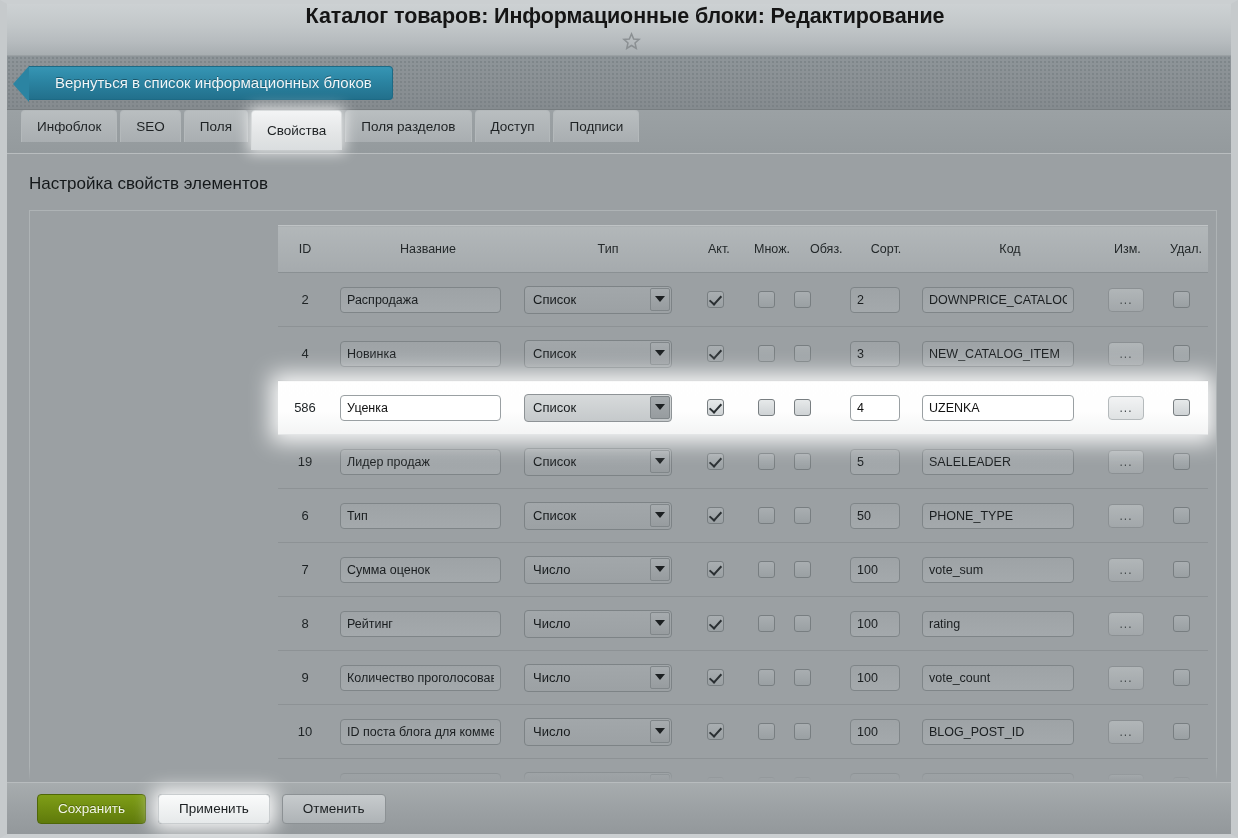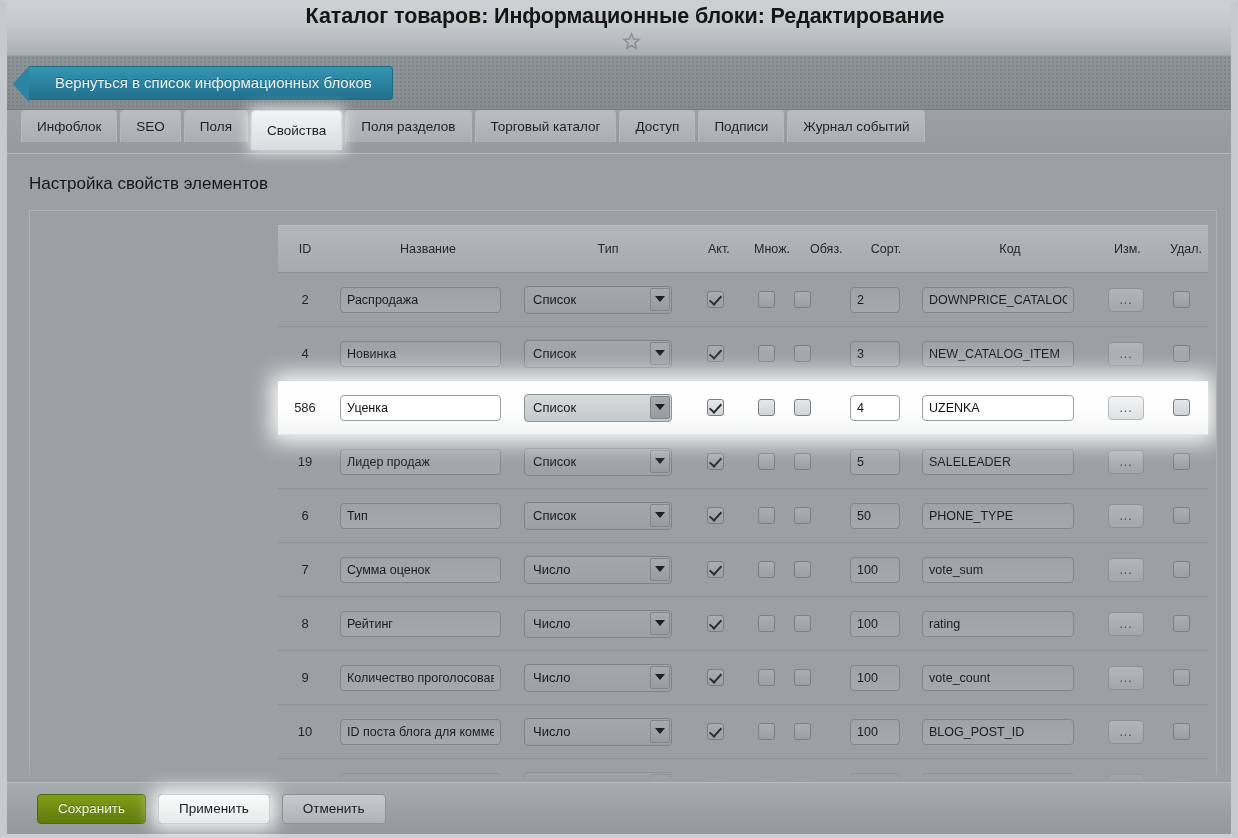--- a/index.html
+++ b/index.html
@@ -273,24 +273,22 @@
   <div class="toolband">
     <div class="back-btn">Вернуться в список информационных блоков</div>
   </div>
 
   <div class="tabbar" id="tabbar">
       <div class="tab">Инфоблок</div>
       <div class="tab">SEO</div>
       <div class="tab">Поля</div>
       <div class="tab active">Свойства</div>
       <div class="tab">Поля разделов</div>
-      <div class="tab">Торговый каталог</div>
       <div class="tab">Доступ</div>
       <div class="tab">Подписи</div>
-      <div class="tab">Журнал событий</div>
     </div>
 
   <div class="content">
     <div class="section-title">Настройка свойств элементов</div>
     <div class="panel">
       <div class="grid-wrap">
         <table class="grid">
           <thead>
               <tr id="thead-row">
                 <th class="c-id">ID</th>

